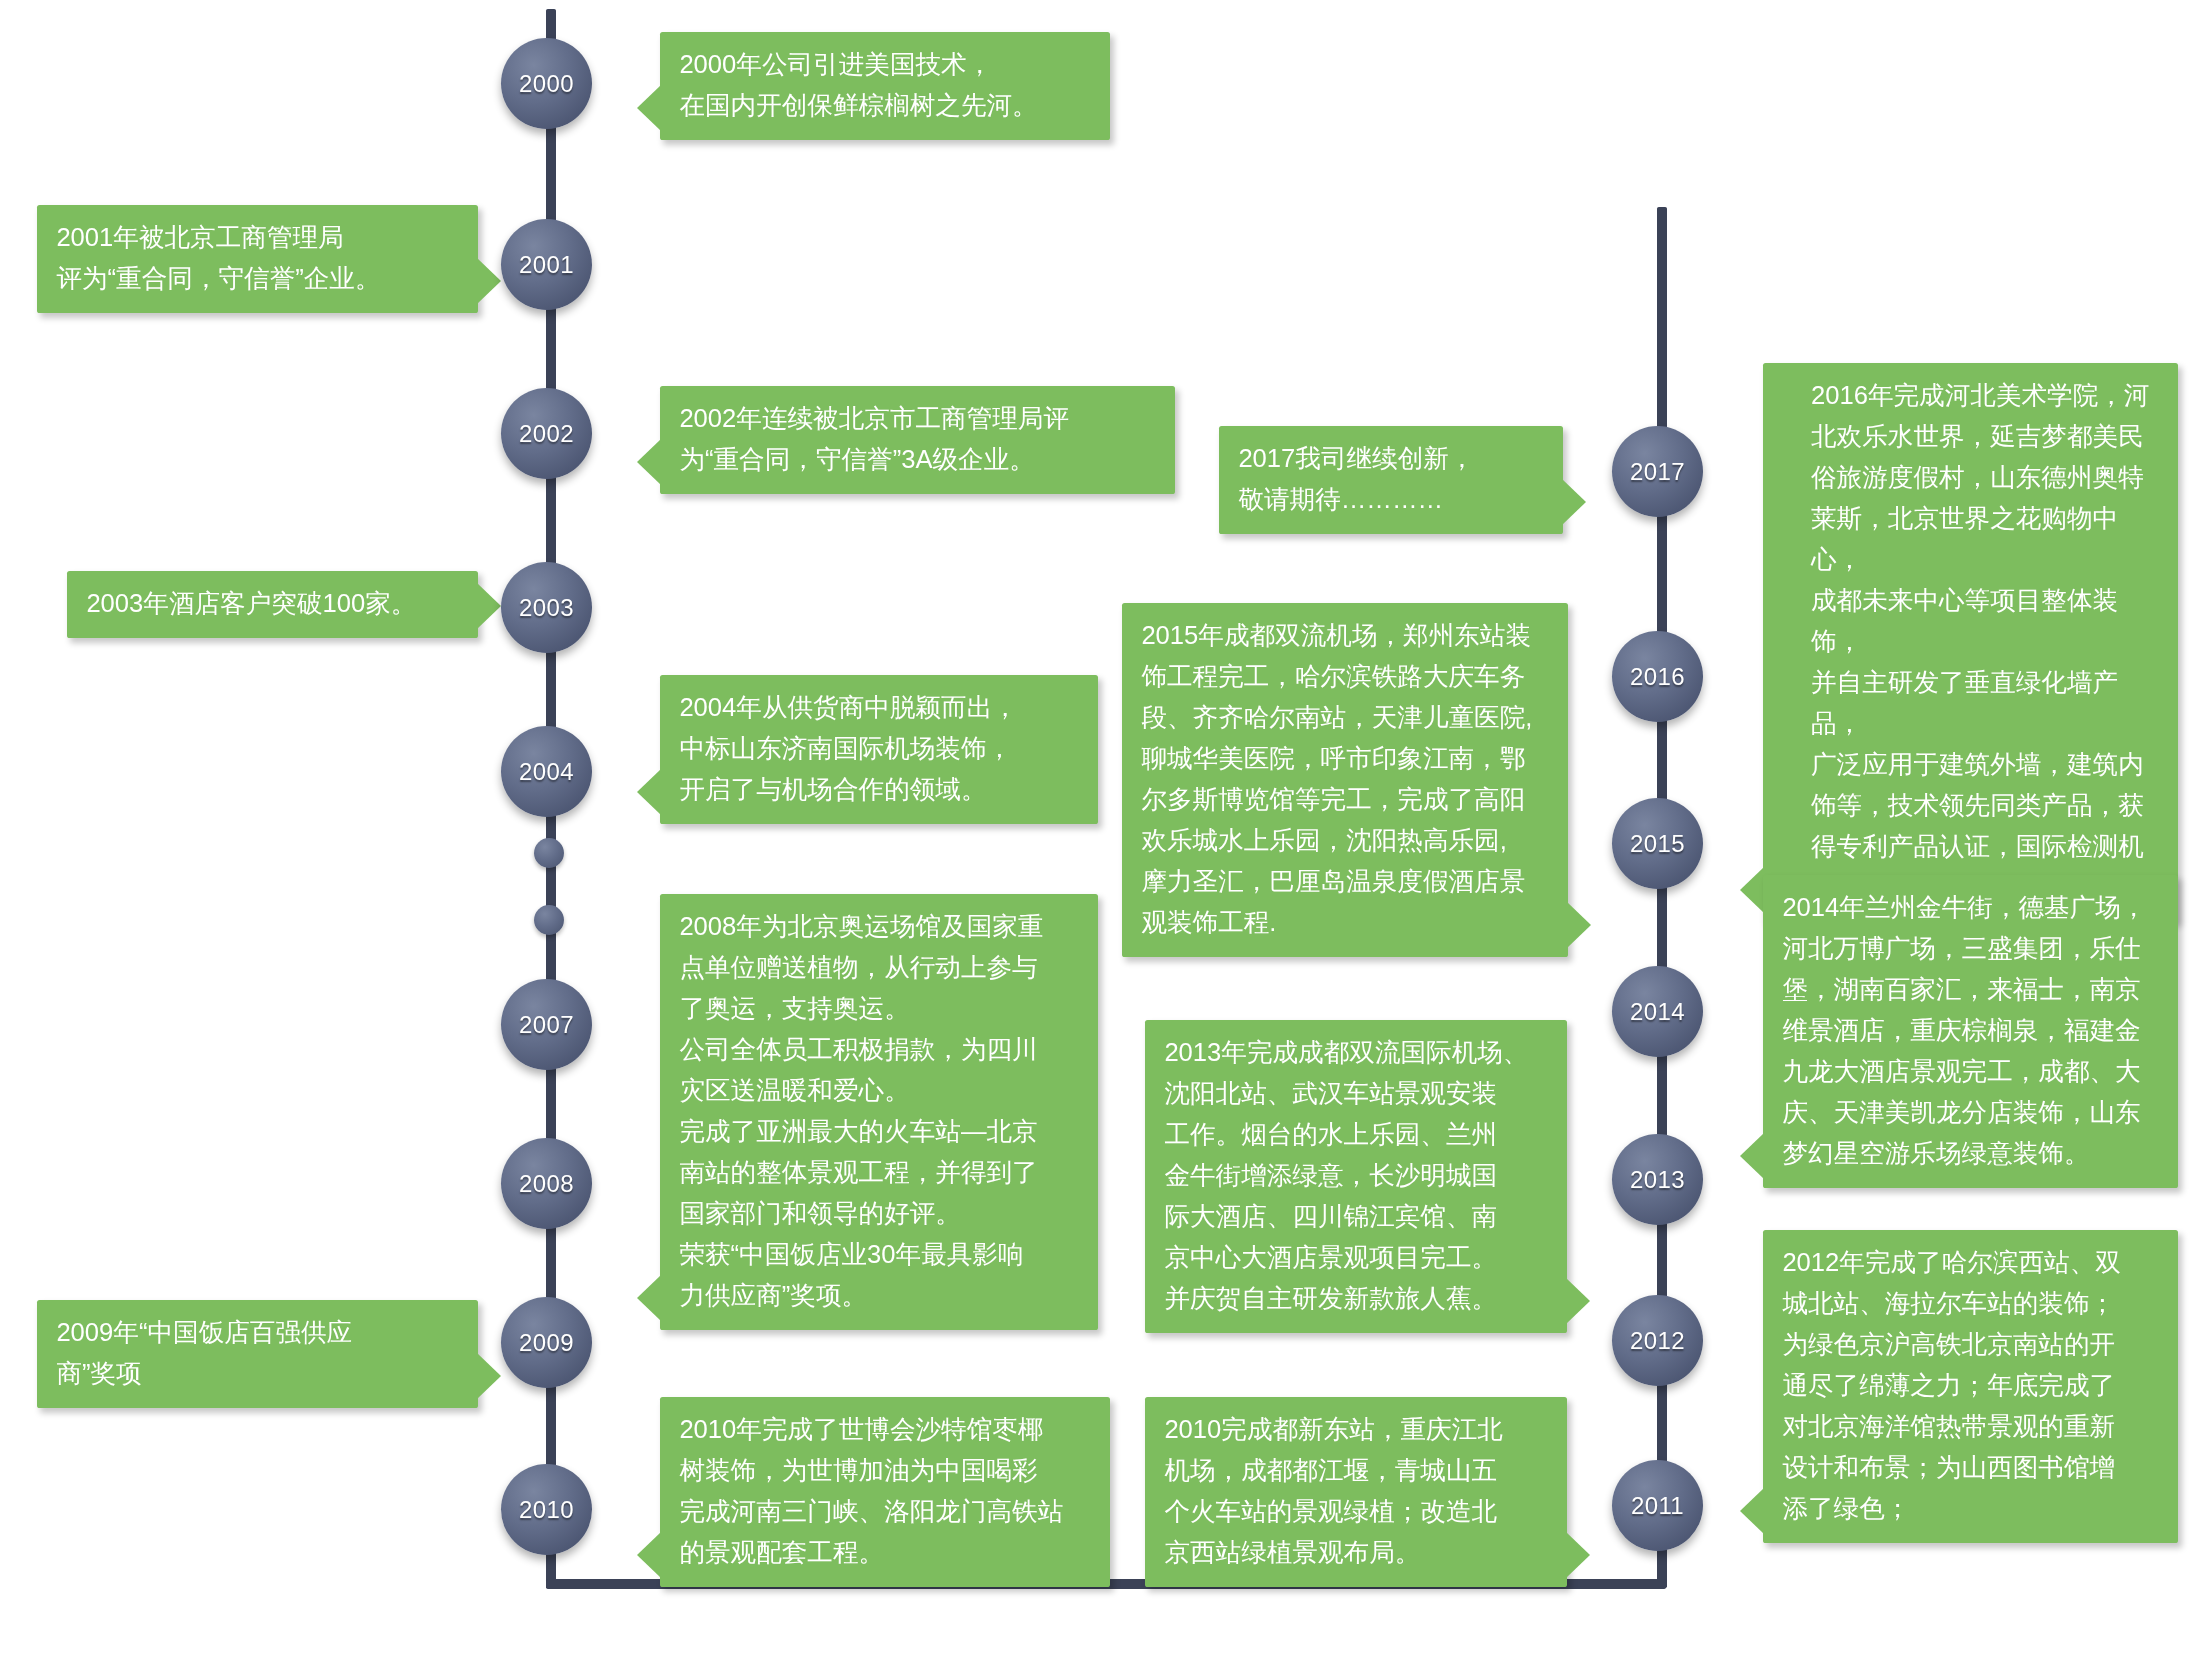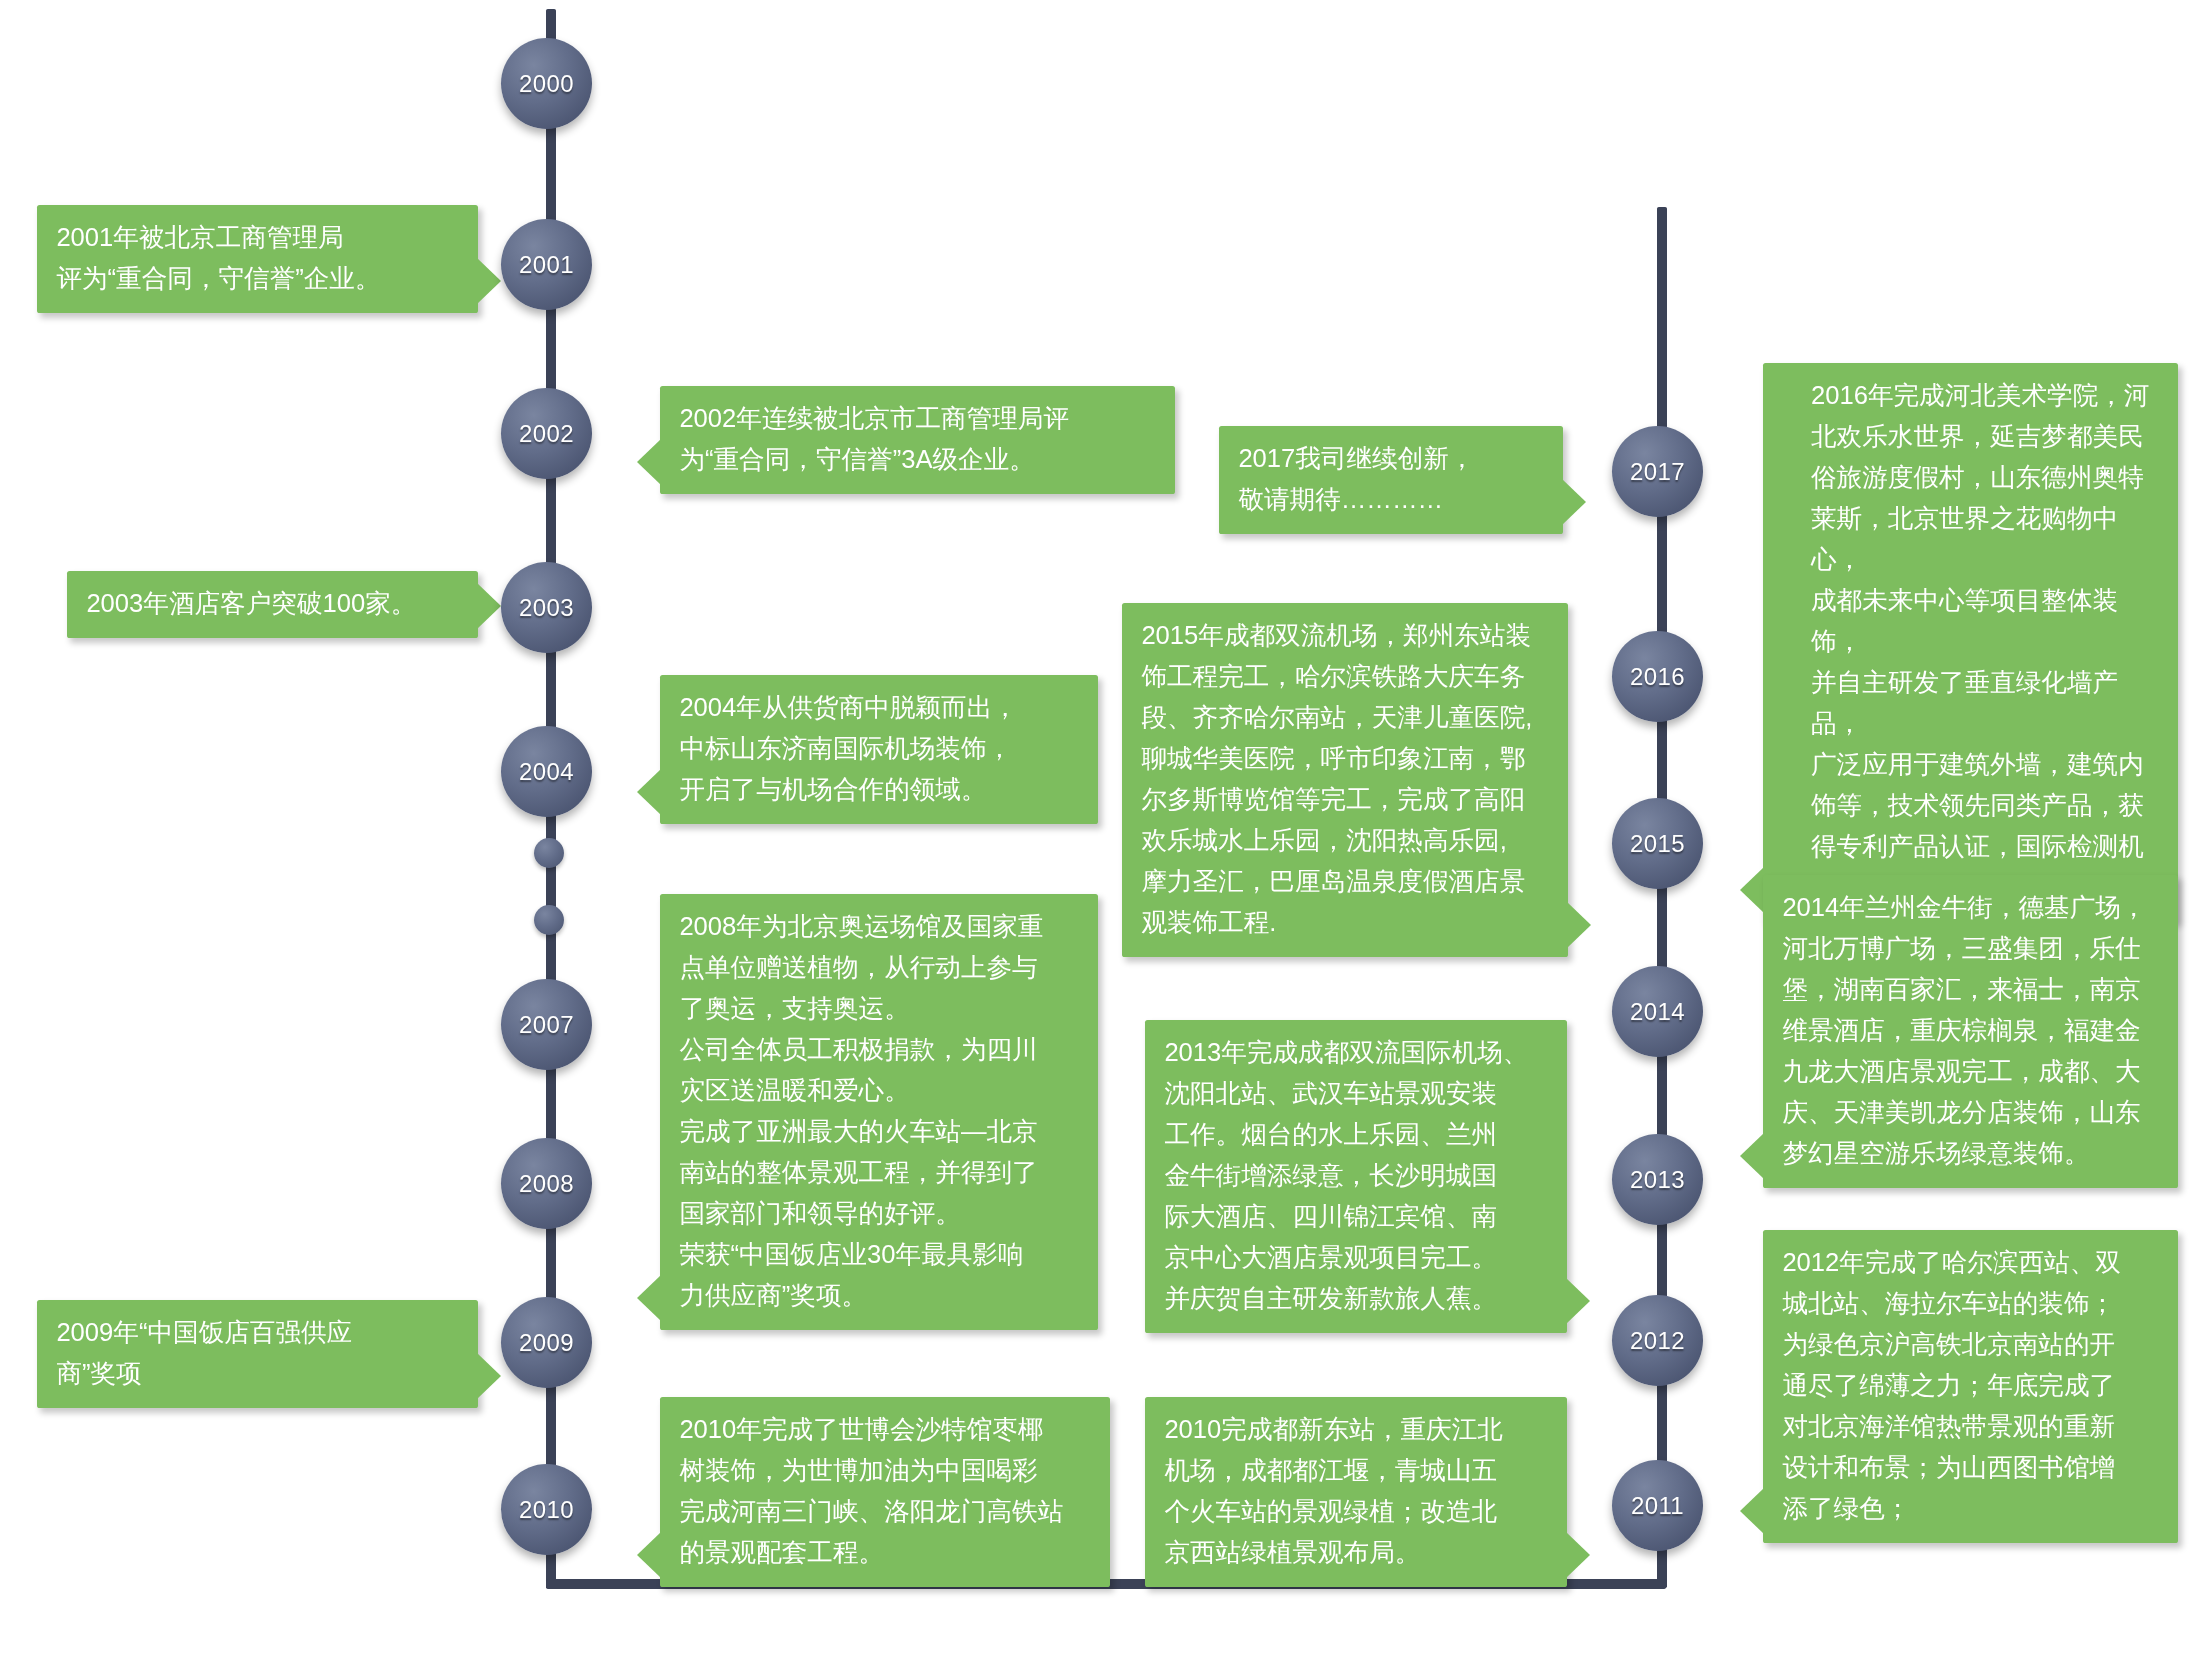--- a/index.html
+++ b/index.html
@@ -138,20 +138,22 @@
   <div class="node" style="left:1612px;top:1134px;width:91px;height:91px;">
     <span>2013</span>
   </div>
   <div class="node" style="left:1612px;top:1295px;width:91px;height:91px;">
     <span>2012</span>
   </div>
   <div class="node" style="left:1612px;top:1460px;width:91px;height:91px;justify-content:center;">
     <span>2011</span>
   </div>
 
+  <div class="box arrow-left" style="left:660px;top:32px;width:450px;">2000年公司引进美国技术，
+在国内开创保鲜棕榈树之先河。</div>
 
   <div class="box arrow-right" style="left:37px;top:205px;width:441px;">2001年被北京工商管理局
 评为“重合同，守信誉”企业。</div>
 
   <div class="box arrow-left" style="left:660px;top:386px;width:515px;">2002年连续被北京市工商管理局评
 为“重合同，守信誉”3A级企业。</div>
 
   <div class="box arrow-right" style="left:67px;top:571px;width:411px;">2003年酒店客户突破100家。</div>
 
   <div class="box arrow-left" style="left:660px;top:675px;width:438px;">2004年从供货商中脱颖而出，

